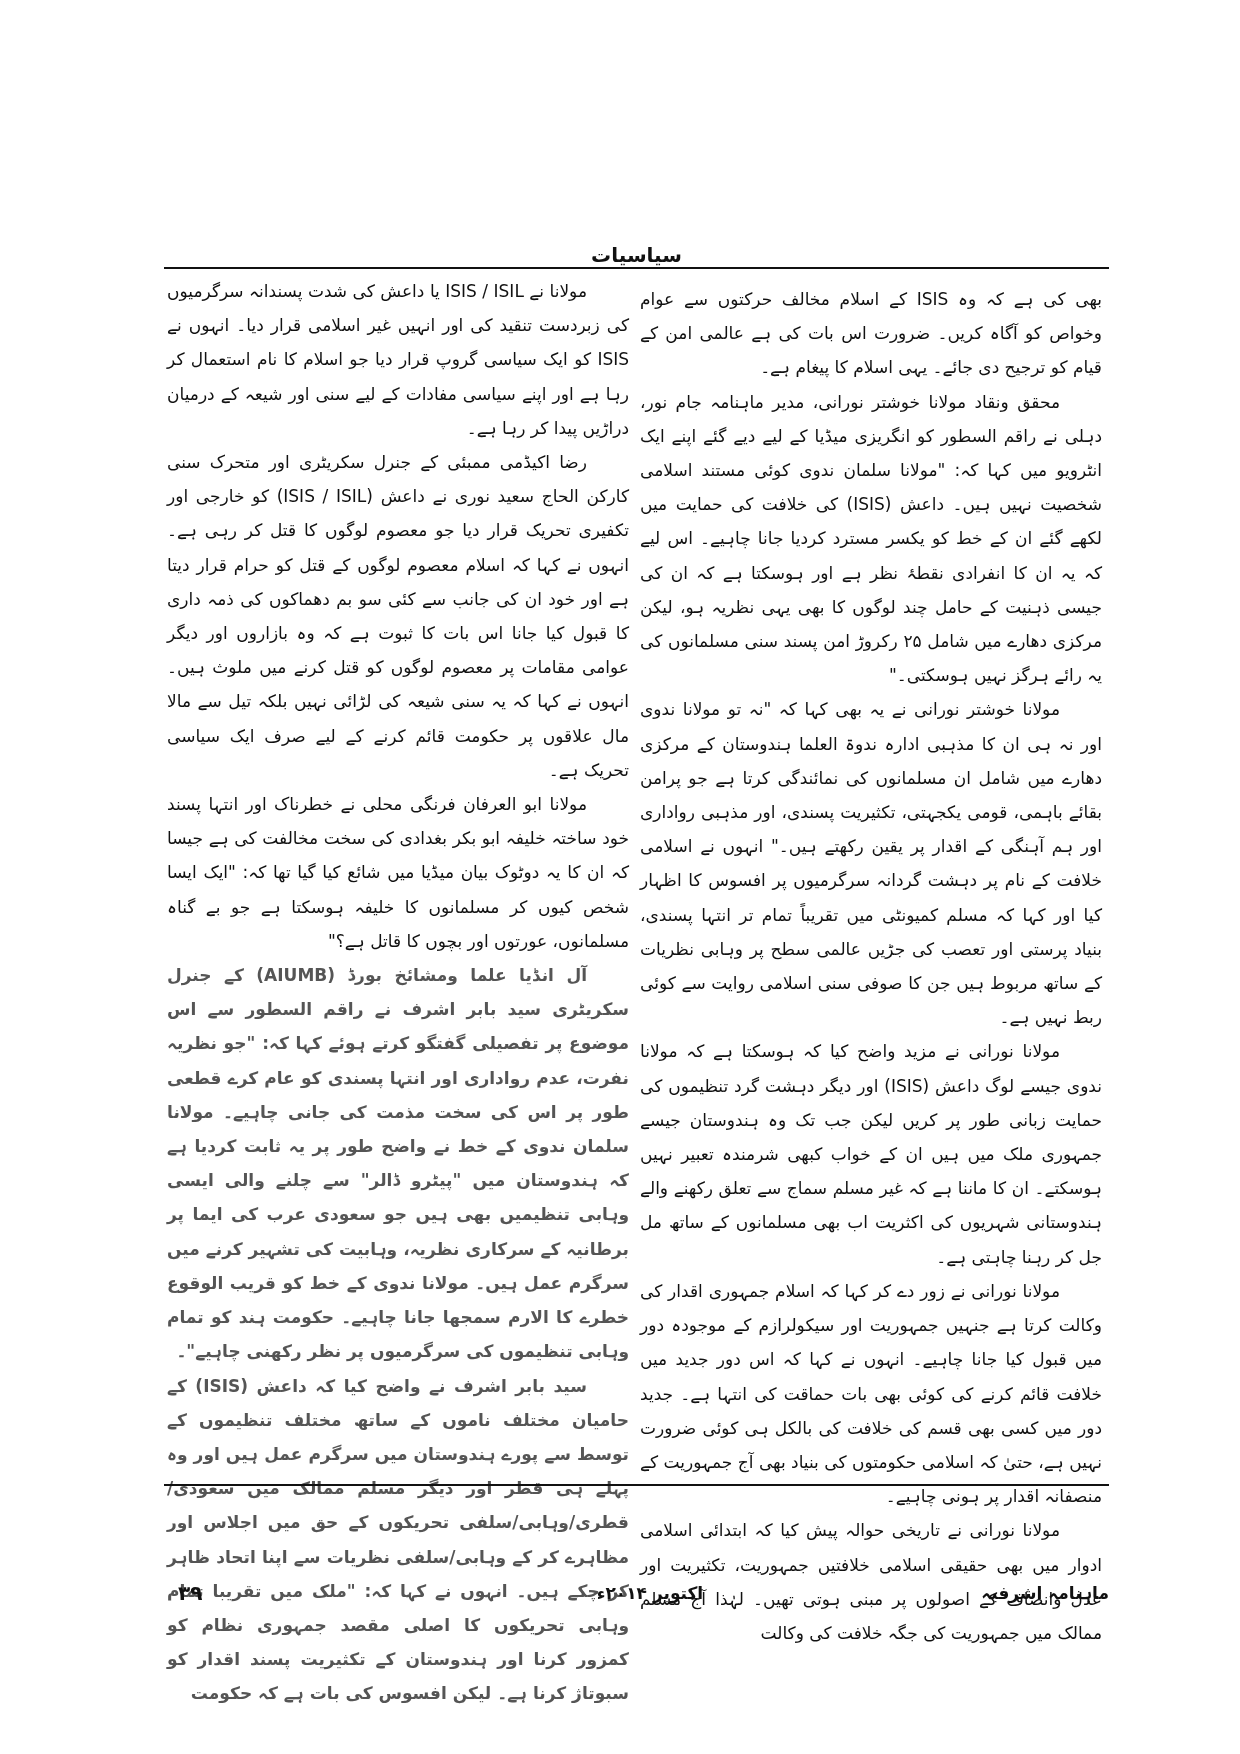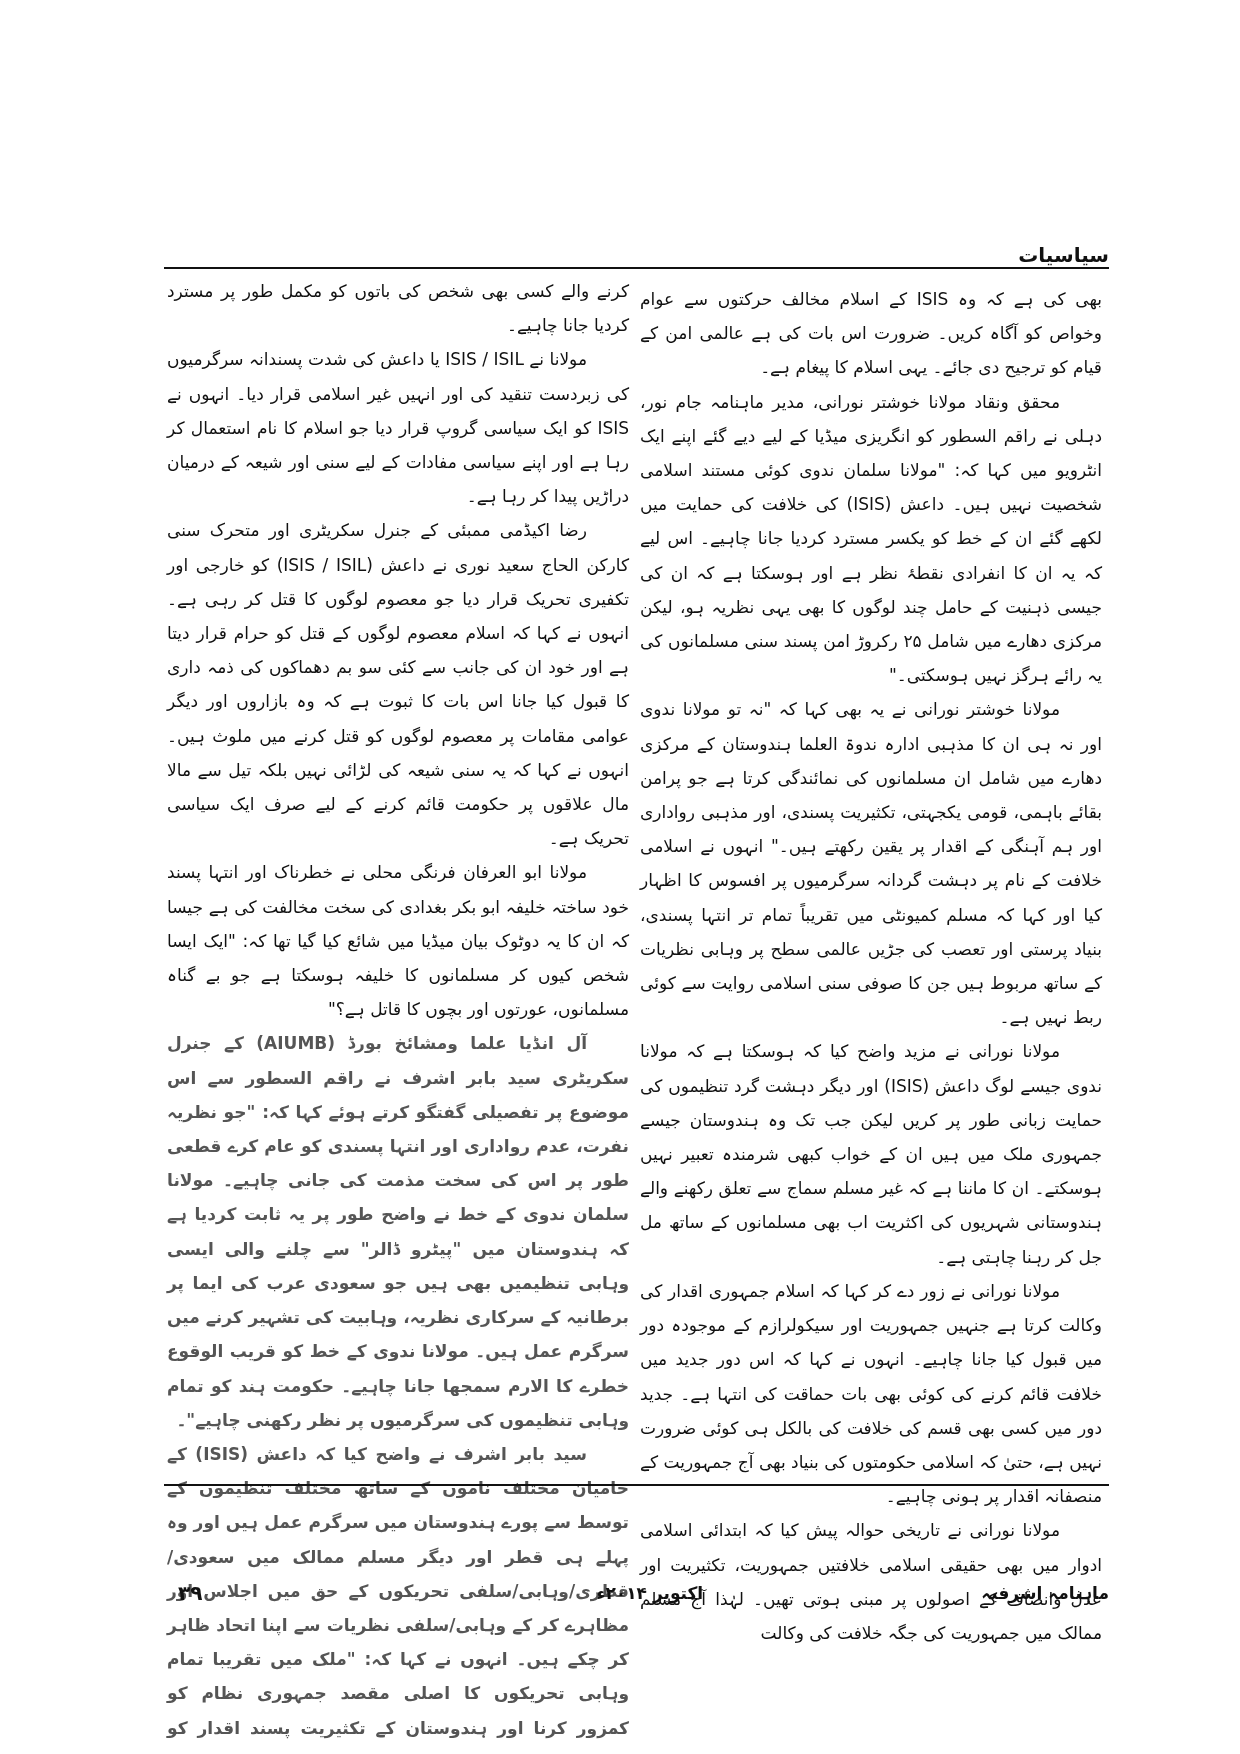--- a/index.html
+++ b/index.html
@@ -1,18 +1,18 @@
 <!DOCTYPE html>
 <html><head>
 <meta charset="utf-8">
 <style>
   html, body { margin: 0; padding: 0; background: #ffffff; }
   body { width: 1240px; height: 1754px; position: relative; overflow: hidden;
          font-family: "DejaVu Sans", sans-serif; color: #111; }
-  .page-header { position: absolute; left: 164px; width: 945px; top: 244px; text-align: right;
+  .page-header { position: absolute; left: 164px; width: 945px; top: 244px; text-align: center;
                  font-size: 20px; font-weight: bold; direction: rtl; line-height: 22px; }
   .rule-top { position: absolute; left: 164px; width: 945px; top: 267px; height: 2px; background: #111; }
   .col { position: absolute; top: 274px; width: 462px; direction: rtl; text-align: justify;
          text-align-last: right; font-size: 17px; line-height: 34.2px; }
   .col-right { left: 640px; margin-top: 8px; }
   .col-left { left: 167px; }
   .col p { margin: 0; }
   .col p.indent { text-indent: 42px; }
   .col p.gray { color: #555; font-weight: bold; }
   .rule-bottom { position: absolute; left: 164px; width: 945px; top: 1484px; height: 2px; background: #111; }
@@ -30,21 +30,20 @@
 <div class="col col-right">
   <p>بھی کی ہے کہ وہ ISIS کے اسلام مخالف حرکتوں سے عوام وخواص کو آگاہ کریں۔ ضرورت اس بات کی ہے عالمی امن کے قیام کو ترجیح دی جائے۔ یہی اسلام کا پیغام ہے۔</p>
   <p class="indent">محقق ونقاد مولانا خوشتر نورانی، مدیر ماہنامہ جام نور، دہلی نے راقم السطور کو انگریزی میڈیا کے لیے دیے گئے اپنے ایک انٹرویو میں کہا کہ: "مولانا سلمان ندوی کوئی مستند اسلامی شخصیت نہیں ہیں۔ داعش (ISIS) کی خلافت کی حمایت میں لکھے گئے ان کے خط کو یکسر مسترد کردیا جانا چاہیے۔ اس لیے کہ یہ ان کا انفرادی نقطۂ نظر ہے اور ہوسکتا ہے کہ ان کی جیسی ذہنیت کے حامل چند لوگوں کا بھی یہی نظریہ ہو، لیکن مرکزی دھارے میں شامل ۲۵ رکروڑ امن پسند سنی مسلمانوں کی یہ رائے ہرگز نہیں ہوسکتی۔"</p>
   <p class="indent">مولانا خوشتر نورانی نے یہ بھی کہا کہ "نہ تو مولانا ندوی اور نہ ہی ان کا مذہبی ادارہ ندوۃ العلما ہندوستان کے مرکزی دھارے میں شامل ان مسلمانوں کی نمائندگی کرتا ہے جو پرامن بقائے باہمی، قومی یکجہتی، تکثیریت پسندی، اور مذہبی رواداری اور ہم آہنگی کے اقدار پر یقین رکھتے ہیں۔" انہوں نے اسلامی خلافت کے نام پر دہشت گردانہ سرگرمیوں پر افسوس کا اظہار کیا اور کہا کہ مسلم کمیونٹی میں تقریباً تمام تر انتہا پسندی، بنیاد پرستی اور تعصب کی جڑیں عالمی سطح پر وہابی نظریات کے ساتھ مربوط ہیں جن کا صوفی سنی اسلامی روایت سے کوئی ربط نہیں ہے۔</p>
   <p class="indent">مولانا نورانی نے مزید واضح کیا کہ ہوسکتا ہے کہ مولانا ندوی جیسے لوگ داعش (ISIS) اور دیگر دہشت گرد تنظیموں کی حمایت زبانی طور پر کریں لیکن جب تک وہ ہندوستان جیسے جمہوری ملک میں ہیں ان کے خواب کبھی شرمندہ تعبیر نہیں ہوسکتے۔ ان کا ماننا ہے کہ غیر مسلم سماج سے تعلق رکھنے والے ہندوستانی شہریوں کی اکثریت اب بھی مسلمانوں کے ساتھ مل جل کر رہنا چاہتی ہے۔</p>
   <p class="indent">مولانا نورانی نے زور دے کر کہا کہ اسلام جمہوری اقدار کی وکالت کرتا ہے جنہیں جمہوریت اور سیکولرازم کے موجودہ دور میں قبول کیا جانا چاہیے۔ انہوں نے کہا کہ اس دور جدید میں خلافت قائم کرنے کی کوئی بھی بات حماقت کی انتہا ہے۔ جدید دور میں کسی بھی قسم کی خلافت کی بالکل ہی کوئی ضرورت نہیں ہے، حتیٰ کہ اسلامی حکومتوں کی بنیاد بھی آج جمہوریت کے منصفانہ اقدار پر ہونی چاہیے۔</p>
   <p class="indent">مولانا نورانی نے تاریخی حوالہ پیش کیا کہ ابتدائی اسلامی ادوار میں بھی حقیقی اسلامی خلافتیں جمہوریت، تکثیریت اور عدل وانصاف کے اصولوں پر مبنی ہوتی تھیں۔ لہٰذا آج مسلم ممالک میں جمہوریت کی جگہ خلافت کی وکالت</p>
 </div>
 
 <div class="col col-left">
-  <p>کرنے والے کسی بھی شخص کی باتوں کو مکمل طور پر مسترد کردیا جانا چاہیے۔</p>
   <p class="indent">مولانا نے ISIS / ISIL یا داعش کی شدت پسندانہ سرگرمیوں کی زبردست تنقید کی اور انہیں غیر اسلامی قرار دیا۔ انہوں نے ISIS کو ایک سیاسی گروپ قرار دیا جو اسلام کا نام استعمال کر رہا ہے اور اپنے سیاسی مفادات کے لیے سنی اور شیعہ کے درمیان دراڑیں پیدا کر رہا ہے۔</p>
   <p class="indent">رضا اکیڈمی ممبئی کے جنرل سکریٹری اور متحرک سنی کارکن الحاج سعید نوری نے داعش (ISIS / ISIL) کو خارجی اور تکفیری تحریک قرار دیا جو معصوم لوگوں کا قتل کر رہی ہے۔ انہوں نے کہا کہ اسلام معصوم لوگوں کے قتل کو حرام قرار دیتا ہے اور خود ان کی جانب سے کئی سو بم دھماکوں کی ذمہ داری کا قبول کیا جانا اس بات کا ثبوت ہے کہ وہ بازاروں اور دیگر عوامی مقامات پر معصوم لوگوں کو قتل کرنے میں ملوث ہیں۔ انہوں نے کہا کہ یہ سنی شیعہ کی لڑائی نہیں بلکہ تیل سے مالا مال علاقوں پر حکومت قائم کرنے کے لیے صرف ایک سیاسی تحریک ہے۔</p>
   <p class="indent">مولانا ابو العرفان فرنگی محلی نے خطرناک اور انتہا پسند خود ساختہ خلیفہ ابو بکر بغدادی کی سخت مخالفت کی ہے جیسا کہ ان کا یہ دوٹوک بیان میڈیا میں شائع کیا گیا تھا کہ: "ایک ایسا شخص کیوں کر مسلمانوں کا خلیفہ ہوسکتا ہے جو بے گناہ مسلمانوں، عورتوں اور بچوں کا قاتل ہے؟"</p>
   <p class="indent gray">آل انڈیا علما ومشائخ بورڈ (AIUMB) کے جنرل سکریٹری سید بابر اشرف نے راقم السطور سے اس موضوع پر تفصیلی گفتگو کرتے ہوئے کہا کہ: "جو نظریہ نفرت، عدم رواداری اور انتہا پسندی کو عام کرے قطعی طور پر اس کی سخت مذمت کی جانی چاہیے۔ مولانا سلمان ندوی کے خط نے واضح طور پر یہ ثابت کردیا ہے کہ ہندوستان میں "پیٹرو ڈالر" سے چلنے والی ایسی وہابی تنظیمیں بھی ہیں جو سعودی عرب کی ایما پر برطانیہ کے سرکاری نظریہ، وہابیت کی تشہیر کرنے میں سرگرم عمل ہیں۔ مولانا ندوی کے خط کو قریب الوقوع خطرے کا الارم سمجھا جانا چاہیے۔ حکومت ہند کو تمام وہابی تنظیموں کی سرگرمیوں پر نظر رکھنی چاہیے"۔</p>
   <p class="indent gray">سید بابر اشرف نے واضح کیا کہ داعش (ISIS) کے حامیان مختلف ناموں کے ساتھ مختلف تنظیموں کے توسط سے پورے ہندوستان میں سرگرم عمل ہیں اور وہ پہلے ہی قطر اور دیگر مسلم ممالک میں سعودی/قطری/وہابی/سلفی تحریکوں کے حق میں اجلاس اور مظاہرے کر کے وہابی/سلفی نظریات سے اپنا اتحاد ظاہر کر چکے ہیں۔ انہوں نے کہا کہ: "ملک میں تقریبا تمام وہابی تحریکوں کا اصلی مقصد جمہوری نظام کو کمزور کرنا اور ہندوستان کے تکثیریت پسند اقدار کو سبوتاژ کرنا ہے۔ لیکن افسوس کی بات ہے کہ حکومت</p>
 </div>
 
 <div class="rule-bottom"></div>
 <div class="footer footer-left">۳۹</div>
 <div class="footer footer-center">اکتوبر ۲۰۱۴ء</div>

